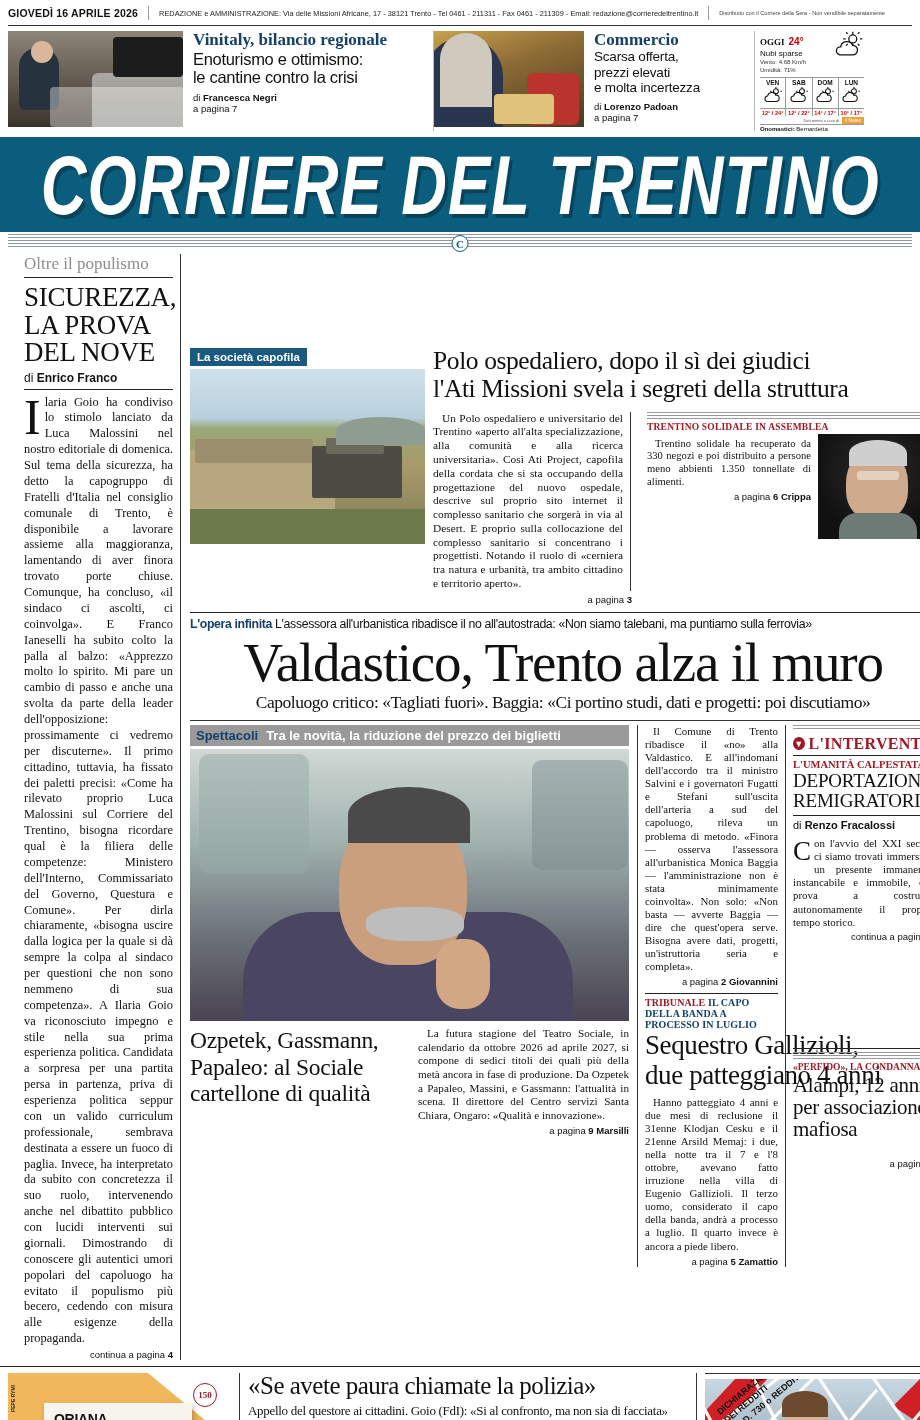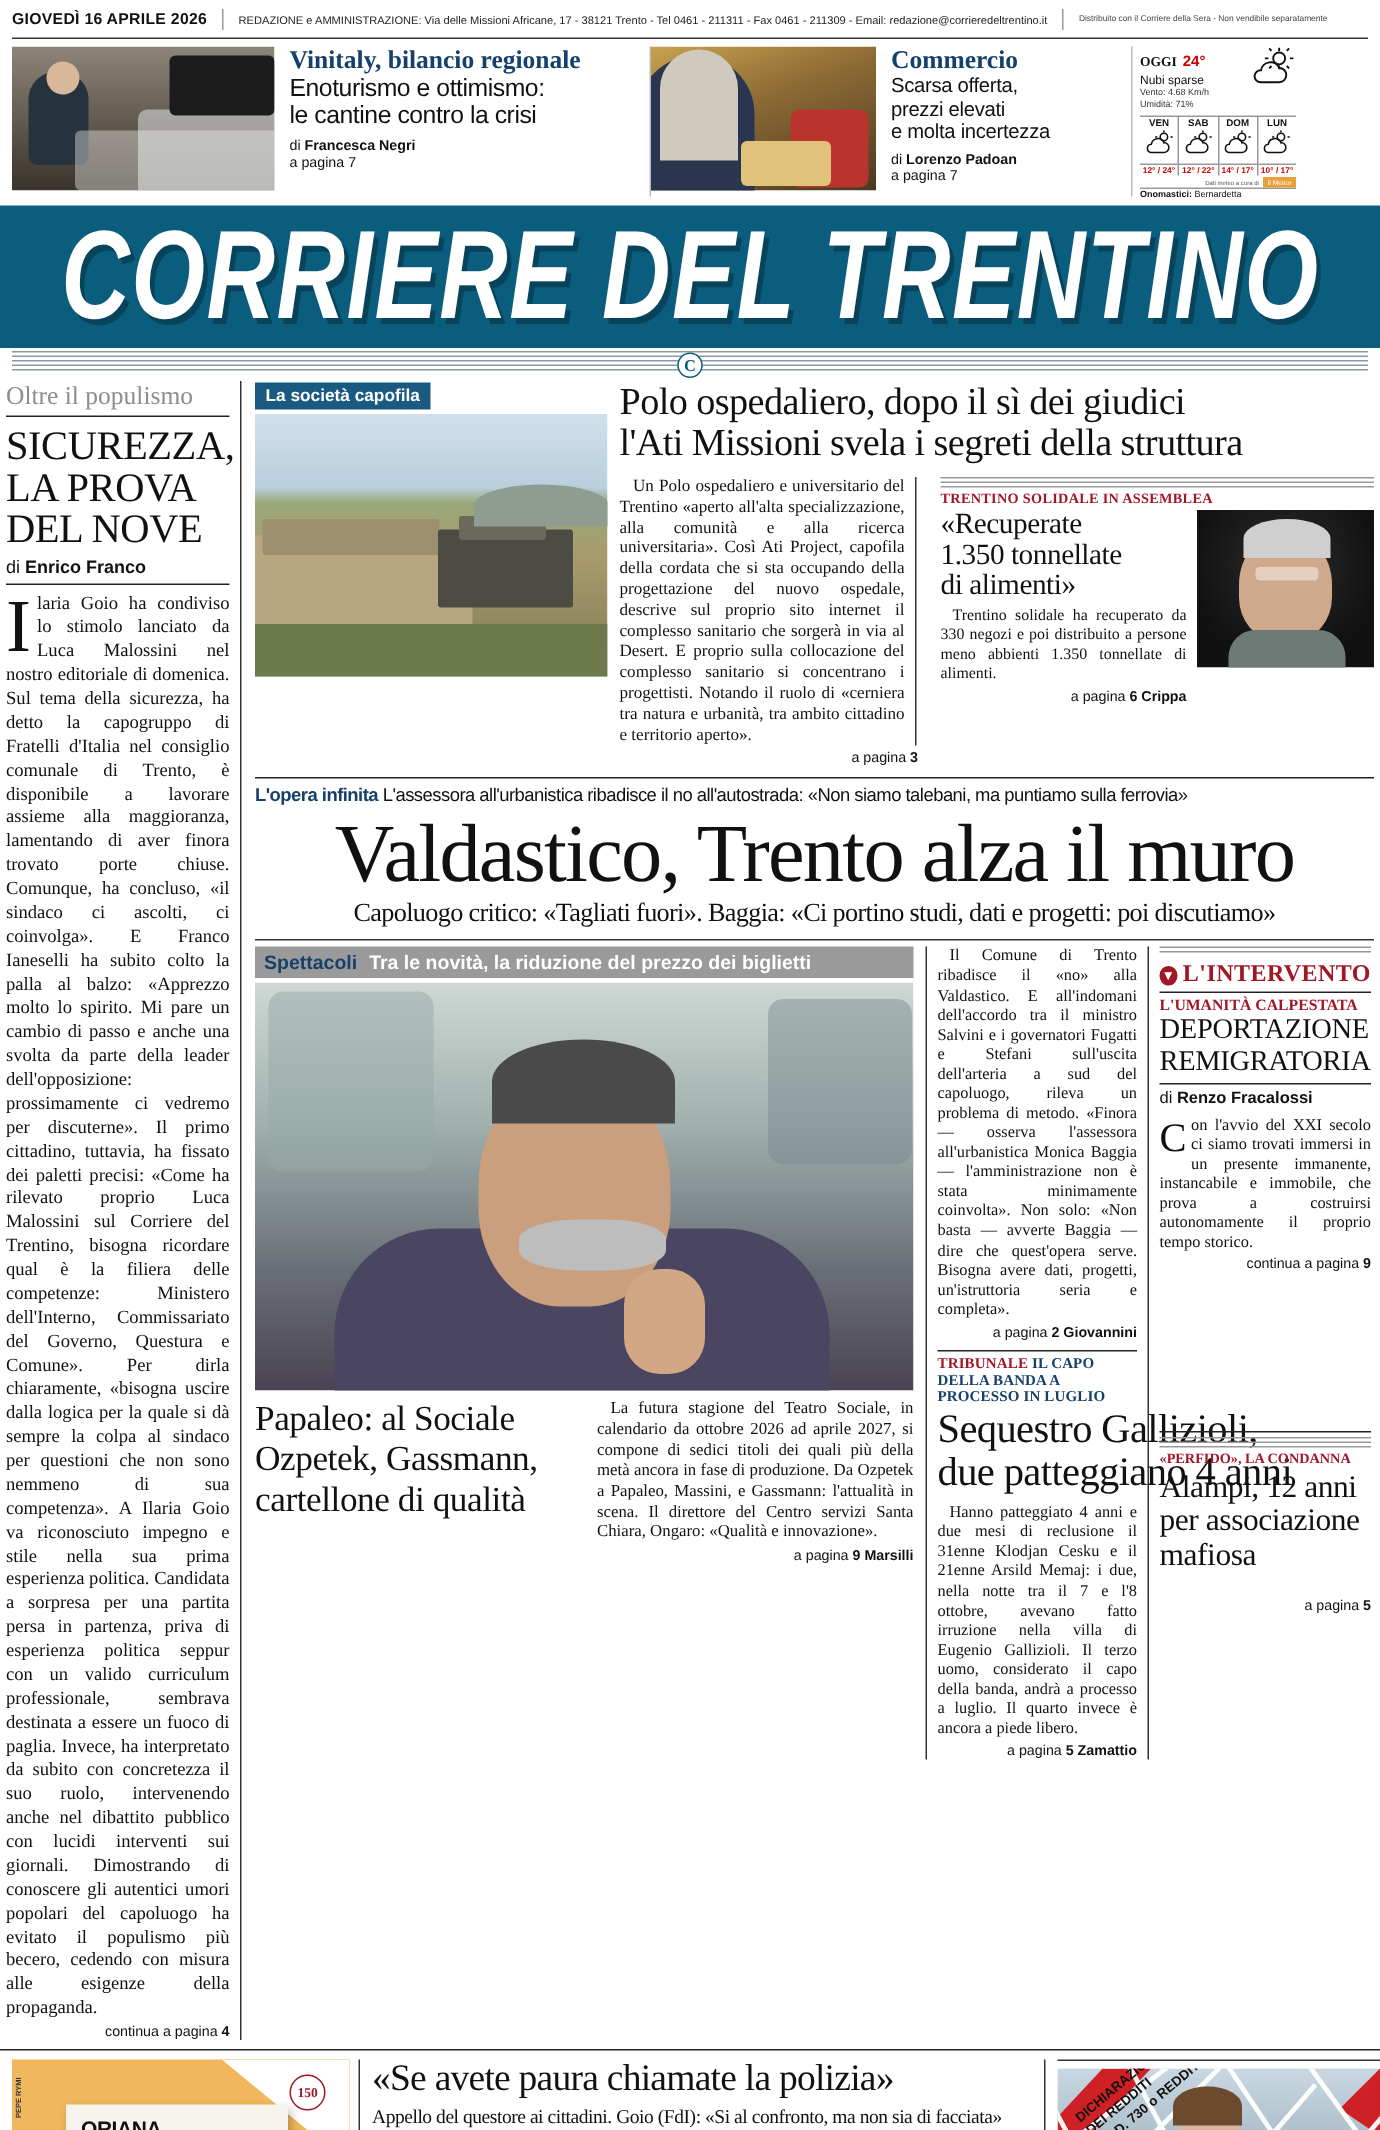--- a/index.html
+++ b/index.html
@@ -66,21 +66,21 @@
     white-space:nowrap;
   }
   .mast-rules { position:relative; height:20px; margin:2px 8px 0 8px; }
   .mast-rules .r { position:absolute; left:0; right:0; height:1px; background:#8899a3; }
   .mast-logo { position:absolute; left:50%; top:1px; transform:translateX(-50%);
      width:17px; height:17px; border-radius:50%; border:1.6px solid #0b5d7d; background:#fff;
      color:#0b5d7d; font-family:"Liberation Serif",serif; font-size:11px; font-weight:bold;
      display:flex; align-items:center; justify-content:center; z-index:3; }
 
   
-  .main { display:flex; padding:0 4px; }
+  .main { display:flex; padding:0 24px;align-items:center; }
   .colL { width:157px; padding-right:7px; border-right:1px solid #333; }
   .colMid { flex:1; padding-left:9px; }
 
   
   .ed-kicker { font-family:"Liberation Serif",serif; font-size:17px; color:#8d8d8d; border-bottom:1.5px solid #222; padding-bottom:3px; }
   .ed-title { font-family:"Liberation Serif",serif; font-size:27px; line-height:1.02; margin:6px 0 4px 0; letter-spacing:-.3px; }
   .ed-by { font-family:"Liberation Sans",sans-serif; font-size:12px; padding-bottom:4px; border-bottom:1.2px solid #222; }
   .ed-by b { font-weight:bold; }
   .ed-body { font-family:"Liberation Serif",serif; font-size:12.4px; line-height:1.28; text-align:justify; margin-top:5px; hyphens:auto; }
   .ed-body::first-letter { float:left; font-size:50px; line-height:.82; padding:2px 4px 0 0; font-family:"Liberation Serif",serif; }
@@ -387,25 +387,20 @@
 
             <div class="side1">
               <div class="side-rules">
                 <div class="r" style="top:0"></div>
                   <div class="r" style="top:3px"></div>
                   <div class="r" style="top:6px"></div>
               </div>
               <div class="side-kick">TRENTINO SOLIDALE IN ASSEMBLEA</div>
               <div class="side-flex">
                 <div class="side-txt">
-                  <div class="side-head">
-                    <div>«Recuperate</div>
-                    <div>1.350 tonnellate</div>
-                    <div>di alimenti»</div>
-                  </div>
                   <div class="side-body">Trentino solidale ha recuperato da 330 negozi e poi distribuito a persone meno abbienti 1.350 tonnellate di alimenti.</div>
                   <div class="pg">
                     <span>a pagina </span><b>6</b>
                     <b style="font-family:'Liberation Sans',sans-serif">Crippa</b>
                   </div>
                 </div>
                 <div class="side-photo">
                   <div class="ph ph-man"></div>
                   <div class="blob" style="left:24%;top:14%;width:62px;height:72px;background:#cfa98c;border-radius:48% 48% 40% 40%;"></div>
                   <div class="blob" style="left:26%;top:6%;width:58px;height:26px;background:#cfcfcf;border-radius:50% 50% 0 0;"></div>
@@ -438,22 +433,22 @@
             <div class="blob" style="left:12%;top:60%;width:330px;height:150px;background:#4a4560;border-radius:70px 70px 0 0;"></div>
             <div class="blob" style="left:34%;top:22%;width:128px;height:156px;background:#c99f7e;border-radius:48% 48% 42% 42%;"></div>
             <div class="blob" style="left:36%;top:14%;width:122px;height:56px;background:#4a4a4a;border-radius:50% 50% 0 0;"></div>
             <div class="blob" style="left:40%;top:58%;width:98px;height:34px;background:#bdbdbd;border-radius:40%;"></div>
             <div class="blob" style="left:56%;top:70%;width:54px;height:70px;background:#d2a884;border-radius:24px;"></div>
             <div class="blob" style="left:2%;top:2%;width:110px;height:120px;background:rgba(150,170,165,.5);border-radius:10px;"></div>
             <div class="blob" style="left:78%;top:4%;width:96px;height:110px;background:rgba(120,135,140,.45);border-radius:10px;"></div>
           </div>
           <div class="spet-cols">
             <div class="spet-head">
+              <div>Ozpetek, Gassmann,</div>
               <div>Papaleo: al Sociale</div>
-              <div>Ozpetek, Gassmann,</div>
               <div>cartellone di qualità</div>
             </div>
             <div class="spet-lead-wrap" style="flex:1">
               <div class="spet-lead">La futura stagione del Teatro Sociale, in calendario da ottobre 2026 ad aprile 2027, si compone di sedici titoli dei quali più della metà ancora in fase di produzione. Da Ozpetek a Papaleo, Massini, e Gassmann: l'attualità in scena. Il direttore del Centro servizi Santa Chiara, Ongaro: «Qualità e innovazione».</div>
               <div class="pg">
                 <span>a pagina </span><b>9</b>
                 <b style="font-family:'Liberation Sans',sans-serif">Marsilli</b>
               </div>
             </div>
           </div>

